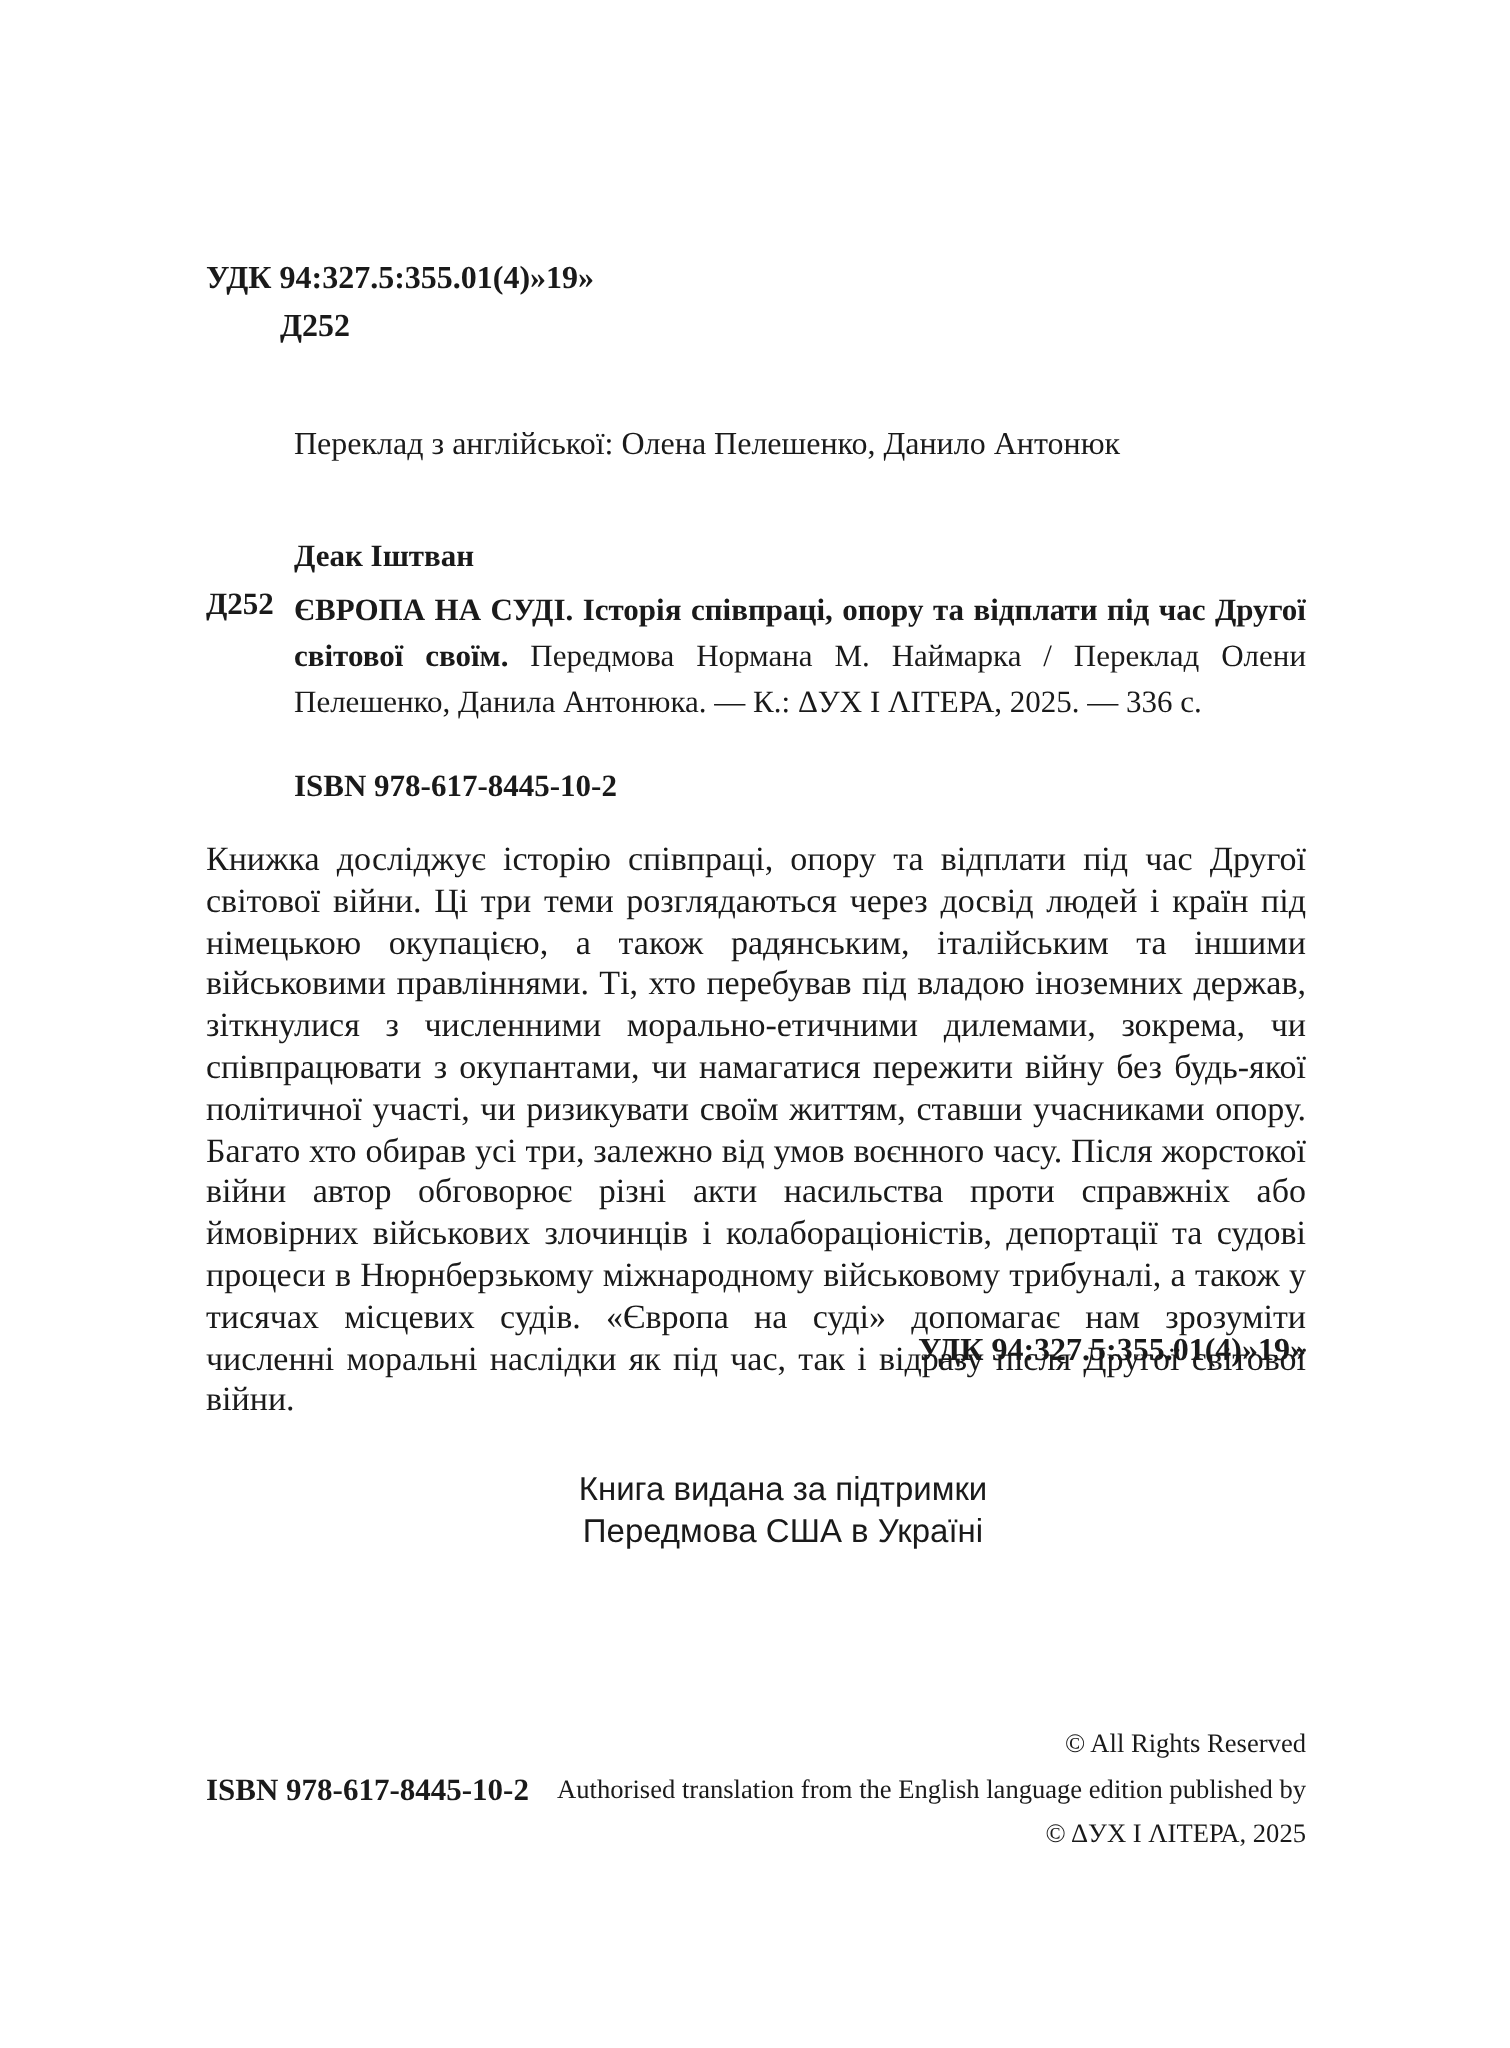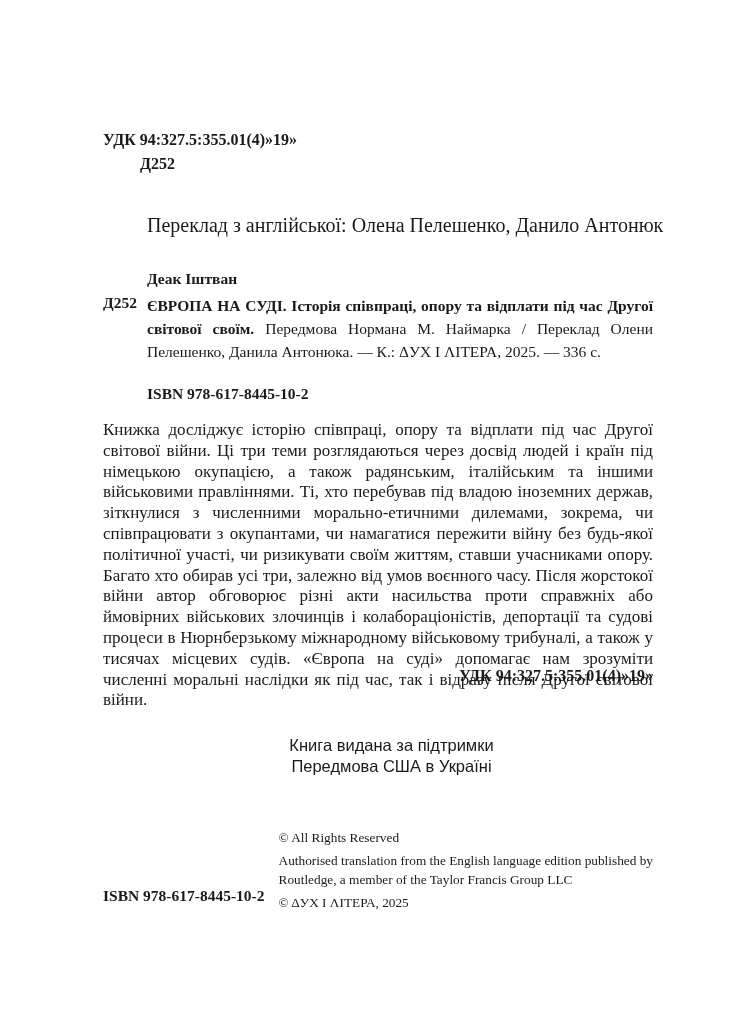--- a/index.html
+++ b/index.html
@@ -2,30 +2,30 @@
 <html><head>
 <meta charset="utf-8">
 <style>
   html, body { margin: 0; padding: 0; background: #ffffff; }
   body { width: 755px; height: 1024px; position: relative; overflow: hidden;
          font-family: "Liberation Serif", "DejaVu Serif", serif; color: #1a1a1a; }
   .abs { position: absolute; }
   .bold { font-weight: bold; }
   .udk-top { left: 103px; top: 131px; font-size: 16px; }
   .code-top { left: 140px; top: 155px; font-size: 16px; }
-  .translation { left: 147px; top: 214px; font-size: 20px; }
+  .translation { left: 147px; top: 214px; font-size: 16px; }
   .author { left: 147px; top: 270px; font-size: 15.5px; }
   .code-entry { left: 103px; top: 294px; font-size: 15.5px; }
   .entry { left: 147px; top: 294px; width: 506px; font-size: 15.5px; line-height: 23px; text-align: justify; }
   .isbn-entry { left: 147px; top: 385px; font-size: 15.5px; }
   .abstract { left: 103px; top: 420px; width: 550px; font-size: 17px; line-height: 20.8px; text-align: justify; }
   .udk-bottom { right: 102px; top: 667px; font-size: 16px; }
   .support { left: 0; width: 755px; top: 735px; text-align: center;
              font-family: "Liberation Sans", "DejaVu Sans", sans-serif; font-size: 16.5px; line-height: 21px; color: #1a1a1a; padding-left: 14px; }
-  .rights { right: 102px; top: 828px; font-size: 13.3px; line-height: 19.5px; }
+  .rights { right: 102px; top: 862px; text-align: right; font-size: 13.3px; line-height: 19.5px; }
   .rights .line { display: block; }
   .rights .gap { margin-top: 3px; }
   .isbn-bottom { left: 103px; top: 887px; font-size: 15.5px; }
 </style>
 </head>
 <body>
 
 <div class="abs udk-top bold">УДК 94:327.5:355.01(4)»19»</div>
 <div class="abs code-top bold">Д252</div>
 
@@ -41,17 +41,16 @@
 <div class="abs udk-bottom bold">УДК 94:327.5:355.01(4)»19»</div>
 
 <div class="abs support">
   <div>Книга видана за підтримки</div>
   <div>Передмова США в Україні</div>
 </div>
 
 <div class="abs rights">
   <span class="line">© All Rights Reserved</span>
   <span class="line gap">Authorised translation from the English language edition published by</span>
-  <span class="line">Routledge, a member of the Taylor Francis Group LLC</span>
   <span class="line gap">© ΔУХ І ΛІТЕРА, 2025</span>
 </div>
 
 <div class="abs isbn-bottom bold">ISBN 978-617-8445-10-2</div>
 
 </body></html>

